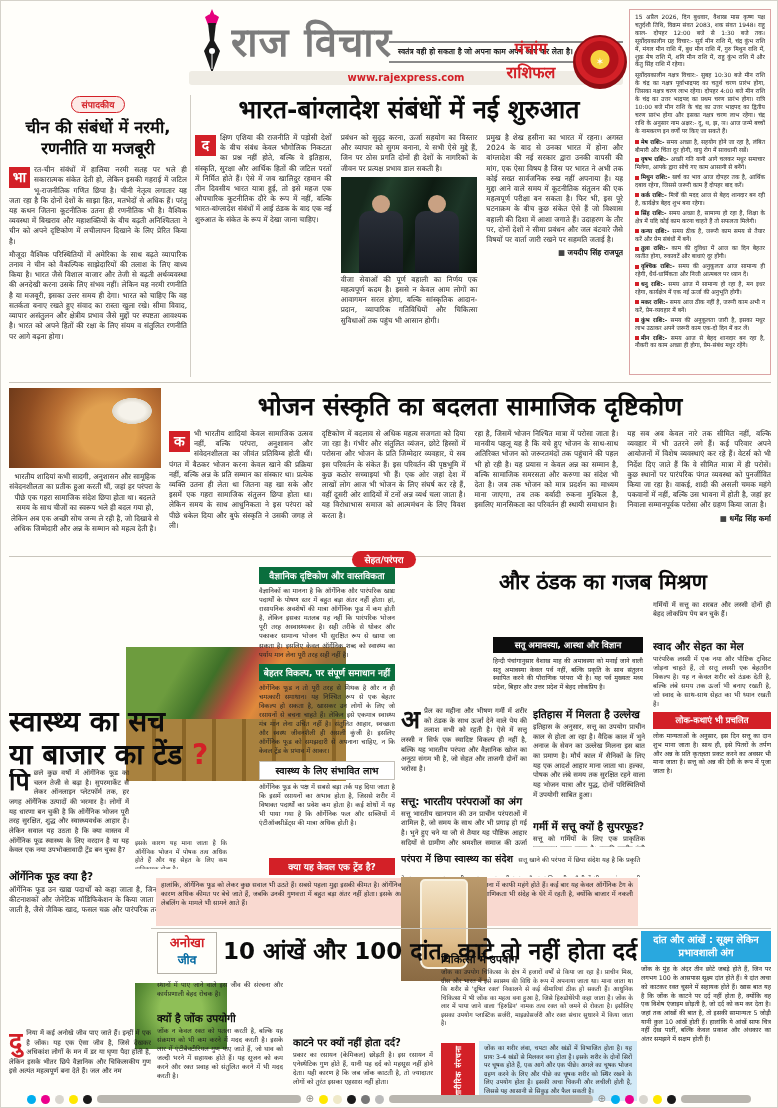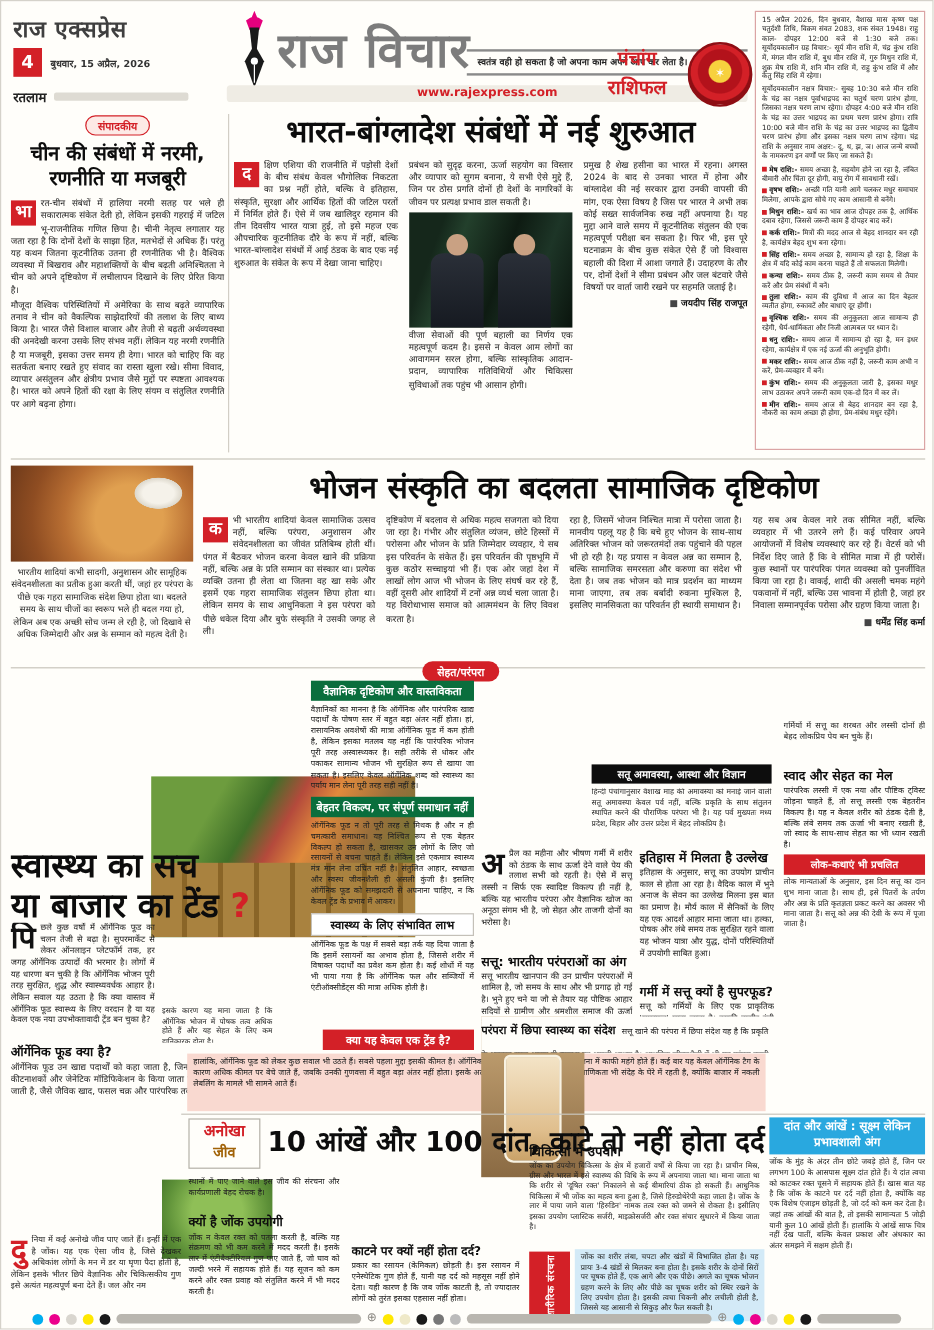--- a/index.html
+++ b/index.html
@@ -58,44 +58,34 @@
   .org-label{position:absolute;left:14px;bottom:8px;background:#0b5d36;color:#fff;font-weight:bold;font-size:10.5px;padding:2px 12px}
   .org-headline{font-size:28px;font-weight:900;color:#0c0c0c;line-height:1.18}
   .sattu-hl{font-size:21px;font-weight:bold;line-height:1.3;color:#0c0c0c}
   .black-box{background:#0d0d0d;color:#fff;font-weight:bold;font-size:8.6px;text-align:center;padding:2px}
   .lok-box{background:#d32027;color:#fff;font-weight:bold;font-size:8.4px;text-align:center;padding:3px 2px;line-height:1.3}
   .pinkbg{background:#f9d9d0;padding:3px 5px}
   .bluebg{background:#d3eaf7;padding:3px 5px}
   .blue-hdr{background:#29a8df;color:#fff;font-weight:bold;font-size:9.8px;text-align:center;padding:3px 4px;line-height:1.3}
   .ajeev{border:1px solid #b5b1a8;text-align:center;padding:0}
   .ajeev .l1{color:#d32027;font-weight:bold;font-size:13px;display:block}
-  .ajeev .l2{color:#a16207;font-weight:bold;font-size:12px;display:block}
+  .ajeev .l2{color:#0369a1;font-weight:bold;font-size:12px;display:block}
   .leech-hl{font-size:23px;font-weight:bold;color:#0c0c0c}
   .vlabel{background:#d32027;display:flex;align-items:center;justify-content:center}
   .vlabel span{transform:rotate(-90deg);white-space:nowrap;color:#fff;font-weight:bold;font-size:8px;letter-spacing:.5px}
   .marks{position:absolute;left:0;right:0;bottom:2px;height:12px;display:flex;align-items:center;gap:5px;padding:0 26px}
   .dot{width:9px;height:9px;border-radius:50%;display:inline-block}
   .bar{height:8px;border-radius:4px;background:#b9b6af;flex:1}
   .cross{color:#8a8781;font-size:10px;line-height:10px}
 </style>
 </head>
 <body>
 
 <div id="page">
 
-  <div class="abs" style="left:10px;top:10px;width:178px;height:78px">
-    <div class="paper-name">राज एक्सप्रेस</div>
-    <div style="display:flex;align-items:center;gap:7px;margin-top:3px">
-      <div class="page-num">4</div>
-      <div class="date-txt">बुधवार, 15 अप्रैल, 2026</div>
-    </div>
-    <div style="margin-top:6px">
-      <span class="city">रतलाम</span><span class="city-bar"></span>
-    </div>
-  </div>
 
   <div class="abs" style="left:196px;top:6px;width:30px;height:70px">
     <svg width="30" height="70" viewBox="0 0 30 70">
       <path d="M15 2 L20 14 L15 11 L10 14 Z" fill="#e5007d"></path>
       <path d="M8 10 Q15 4 22 10 L19 18 L11 18 Z" fill="#e5007d"></path>
       <path d="M11 16 L19 16 L17 34 L13 34 Z" fill="#1a1a1a"></path>
       <path d="M15 30 L23 44 L15 66 L7 44 Z" fill="#1a1a1a"></path>
       <circle cx="15" cy="44" r="3" fill="#fff"></circle>
       <line x1="15" y1="47" x2="15" y2="62" stroke="#fff" stroke-width="1"></line>
     </svg>
@@ -228,20 +218,21 @@
     <div class="sm">
         <p>ऑर्गेनिक फूड के पक्ष में सबसे बड़ा तर्क यह दिया जाता है कि इसमें रसायनों का अभाव होता है, जिससे शरीर में विषाक्त पदार्थों का प्रवेश कम होता है। कई शोधों में यह भी पाया गया है कि ऑर्गेनिक फल और सब्जियों में एंटीऑक्सीडेंट्स की मात्रा अधिक होती है।</p>
       </div>
   </div>
 
   <div class="abs red-hdr" style="left:268px;top:857px;width:126px;height:17px">क्या यह केवल एक ट्रेंड है?</div>
   <div class="abs pinkbg sm" style="left:155px;top:877px;width:482px;height:48px">हालांकि, ऑर्गेनिक फूड को लेकर कुछ सवाल भी उठते हैं। सबसे पहला मुद्दा इसकी कीमत है। ऑर्गेनिक उत्पाद सामान्य खाद्य पदार्थों की तुलना में काफी महंगे होते हैं। कई बार यह केवल ऑर्गेनिक टैग के कारण अधिक कीमत पर बेचे जाते हैं, जबकि उनकी गुणवत्ता में बहुत बड़ा अंतर नहीं होता। इसके अलावा, कभी ऑर्गेनिक उत्पादों की प्रमाणिकता भी संदेह के घेरे में रहती है, क्योंकि बाजार में नकली लेबलिंग के मामले भी सामने आते हैं।</div>
 
   <div class="abs photo ph-lassi" style="left:400px;top:566px;width:86px;height:134px"></div>
   <div class="abs sattu-hl" style="left:498px;top:568px;width:276px;height:62px">
+    <div>और ठंडक का गजब मिश्रण</div>
   </div>
   <div class="abs black-box" style="left:492px;top:636px;width:150px;height:16px">सतू अमावस्या, आस्था और विज्ञान</div>
   <div class="abs sm" style="left:492px;top:656px;width:150px;height:46px;font-size:6.3px">हिन्दी पंचांगानुसार वैशाख माह की अमावस्या को मनाई जाने वाली सतू अमावस्या केवल पर्व नहीं, बल्कि प्रकृति के साथ संतुलन स्थापित करने की पौराणिक परंपरा भी है। यह पर्व मुख्यतः मध्य प्रदेश, बिहार और उत्तर प्रदेश में बेहद लोकप्रिय है।</div>
 
   <div class="abs" style="left:400px;top:706px;width:126px;height:152px">
     <div class="jtxt" style="font-size:6.9px">
       <span class="dc-plain">अ</span>
       <p>प्रैल का महीना और भीषण गर्मी में शरीर को ठंडक के साथ ऊर्जा देने वाले पेय की तलाश सभी को रहती है। ऐसे में सत्तू लस्सी न सिर्फ एक स्वादिष्ट विकल्प ही नहीं है, बल्कि यह भारतीय परंपरा और वैज्ञानिक खोज का अनूठा संगम भी है, जो सेहत और ताजगी दोनों का भरोसा है।</p>
     </div>
     <div class="sec-hdr">सत्तू: भारतीय परंपराओं का अंग</div>

